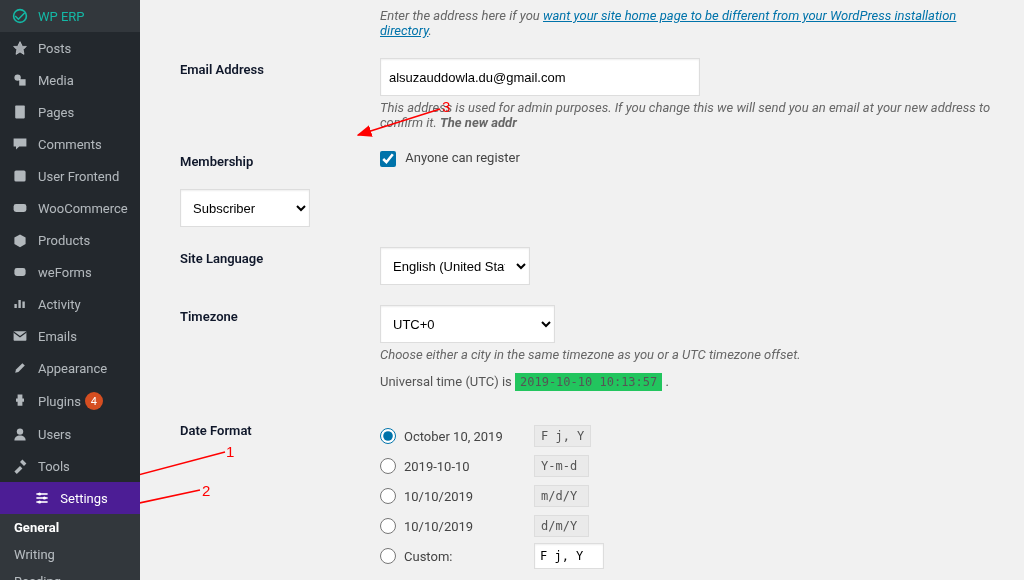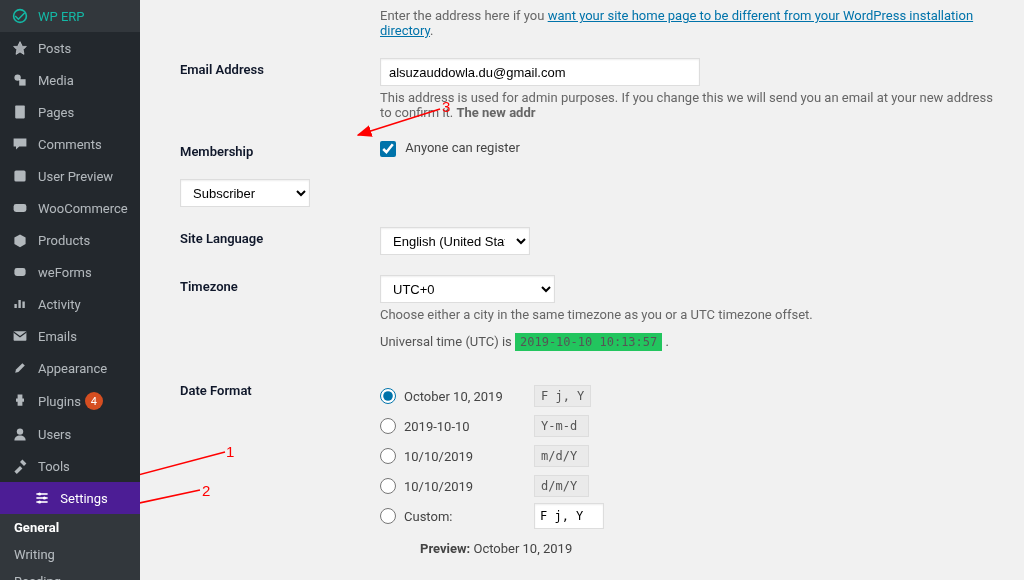--- a/index.html
+++ b/index.html
@@ -12,23 +12,23 @@
     .sidebar-item.active::after { content: ''; position: absolute; right: -8px; top: 50%; transform: translateY(-50%); border: 8px solid transparent; border-right-color: #f1f1f1; }
     .sidebar-item .icon { width: 20px; margin-right: 8px; display: inline-flex; align-items: center; justify-content: center; }
     .sidebar-item .icon svg { width: 16px; height: 16px; fill: currentColor; }
     .sidebar-sub { padding: 6px 10px 6px 14px; color: rgba(240,245,250,0.7); cursor: pointer; font-size: 13px; background: #32373c; }
     .sidebar-sub.current { color: #fff; font-weight: 700; }
     .badge { display: inline-flex; align-items: center; justify-content: center; background: #d54e21; color: #fff; border-radius: 10px; min-width: 18px; height: 18px; font-size: 11px; margin-left: 4px; padding: 0 5px; }
     .main { flex: 1; padding: 0 20px 10px 40px; background: #f1f1f1; position: relative; overflow: hidden; }
     .form-row { display: flex; align-items: flex-start; padding: 10px 0; }
     .form-label { width: 200px; font-weight: 600; color: #0f172a; padding-top: 4px; flex-shrink: 0; font-size: 13px; }
     .form-field { flex: 1; }
-    .hint { color: #666; margin-top: 4px; font-size: 13px; }
+    .hint { font-style: italic; color: #666; margin-top: 4px; font-size: 13px; }
     .hint a { color: #0073aa; text-decoration: underline; }
-    input[type=text], input[type=email], select { border: 1px solid #ddd; box-shadow: inset 0 1px 2px rgba(0,0,0,0.07); padding: 3px 8px; font-size: 13px; background: #fff; height: 28px; }
+    input[type=text], input[type=email], select { border: 1px solid #ddd; box-shadow: inset 0 1px 2px rgba(0,0,0,0.07); padding: 3px 8px; font-size: 13px; background: #fff; height: 38px; }
     input[type=email], input.wide { width: 320px; }
     select.mid { width: 130px; }
     select.mid2 { width: 150px; }
     select.mid3 { width: 175px; }
     input[type=checkbox] { width: 16px; height: 16px; vertical-align: middle; margin-right: 6px; accent-color: #0073aa; }
     input[type=radio] { width: 16px; height: 16px; vertical-align: middle; margin-right: 8px; accent-color: #0073aa; }
     .radio-row { display: flex; align-items: center; margin: 4px 0; height: 26px; }
     .radio-label { width: 130px; display: inline-block; color: #444; }
     .codebox { background: #eaeaea; border: 1px solid #ddd; padding: 3px 6px; font-family: Consolas, Monaco, monospace; font-size: 12px; color: #555; display: inline-block; min-width: 55px; }
     input.codeinput { width: 70px; font-family: Consolas, Monaco, monospace; font-size: 12px; height: 26px; padding: 2px 5px; }
@@ -83,21 +83,21 @@
           </svg>
         </span>
       <span>Comments</span>
     </div>
     <div class="sidebar-item">
       <span class="icon">
           <svg viewBox="0 0 20 20">
             <rect x="3" y="3" width="14" height="14" rx="2"></rect>
           </svg>
         </span>
-      <span>User Preview</span>
+      <span>User Frontend</span>
     </div>
     <div class="sidebar-item">
       <span class="icon">
           <svg viewBox="0 0 20 20">
             <rect x="2" y="5" width="16" height="10" rx="3"></rect>
           </svg>
         </span>
       <span>WooCommerce</span>
     </div>
     <div class="sidebar-item">

